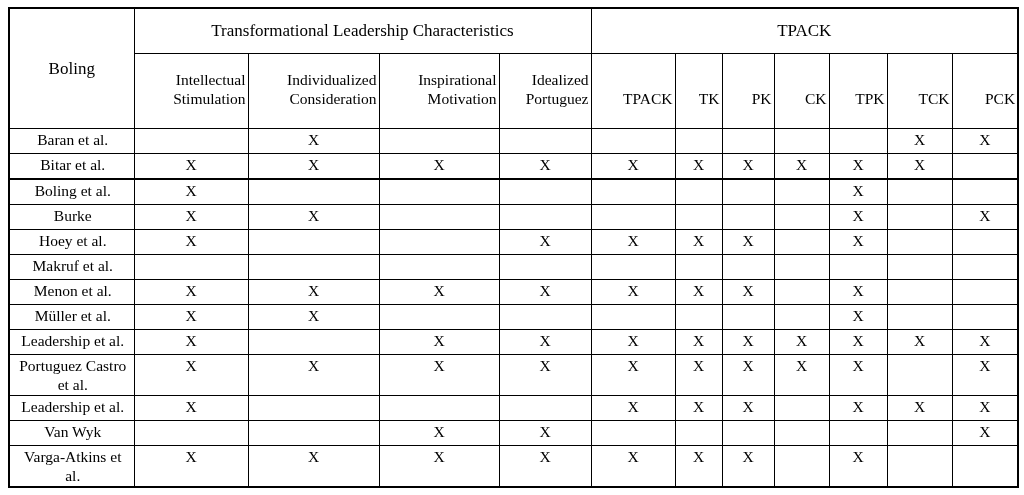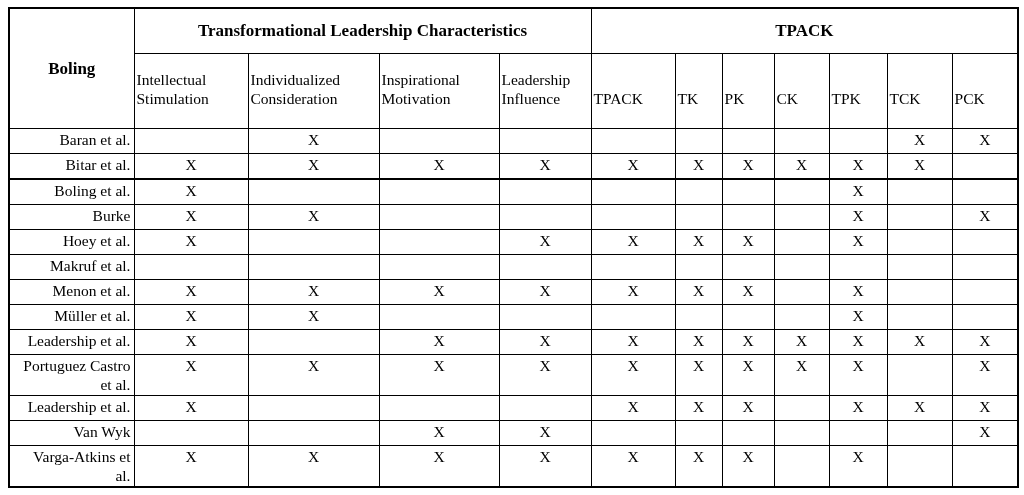--- a/index.html
+++ b/index.html
@@ -19,53 +19,53 @@
     margin: 7px 0 0 8px;
     border: 2px solid #000;
   }
   th, td {
     border: 1px solid #000;
     overflow: hidden;
   }
   
   tr.group-row th {
     height: 44px;
-    font-weight: bold;
+    font-weight: normal;
     font-size: 17px;
     text-align: center;
     vertical-align: middle;
     padding: 0 2px;
   }
   
   th.author-head {
     font-weight: bold;
     font-size: 16px;
     text-align: center;
     vertical-align: bottom;
     padding: 0 2px 4px 2px;
   }
   
   tr.sub-row th {
     height: 52px;
     font-weight: normal;
     font-size: 15.5px;
     line-height: 19px;
-    text-align: left;
+    text-align: right;
     vertical-align: bottom;
     padding: 2px 2px 20px 2px;
   }
   tbody td {
     height: 22px;
     font-size: 15.5px;
     line-height: 19px;
     vertical-align: top;
     padding: 1px 3px 1px 5px;
   }
   tbody td.author {
-    text-align: right;
+    text-align: center;
   }
   tbody td.mark {
     text-align: center;
     padding: 1px 1px;
   }
   
   tbody tr:nth-child(2) td {
     border-bottom: 2.5px solid #000;
   }
 </style>
@@ -90,21 +90,21 @@
   <thead>
     <tr class="group-row">
       <th class="author-head" rowspan="2">Boling</th>
       <th colspan="4">Transformational Leadership Characteristics</th>
       <th colspan="7">TPACK</th>
     </tr>
     <tr class="sub-row">
       <th>Intellectual Stimulation</th>
       <th>Individualized Consideration</th>
       <th>Inspirational Motivation</th>
-      <th>Leadership Influence</th>
+      <th>Idealized Portuguez</th>
       <th>TPACK</th>
       <th>TK</th>
       <th>PK</th>
       <th>CK</th>
       <th>TPK</th>
       <th>TCK</th>
       <th>PCK</th>
     </tr>
   </thead>
   <tbody>

